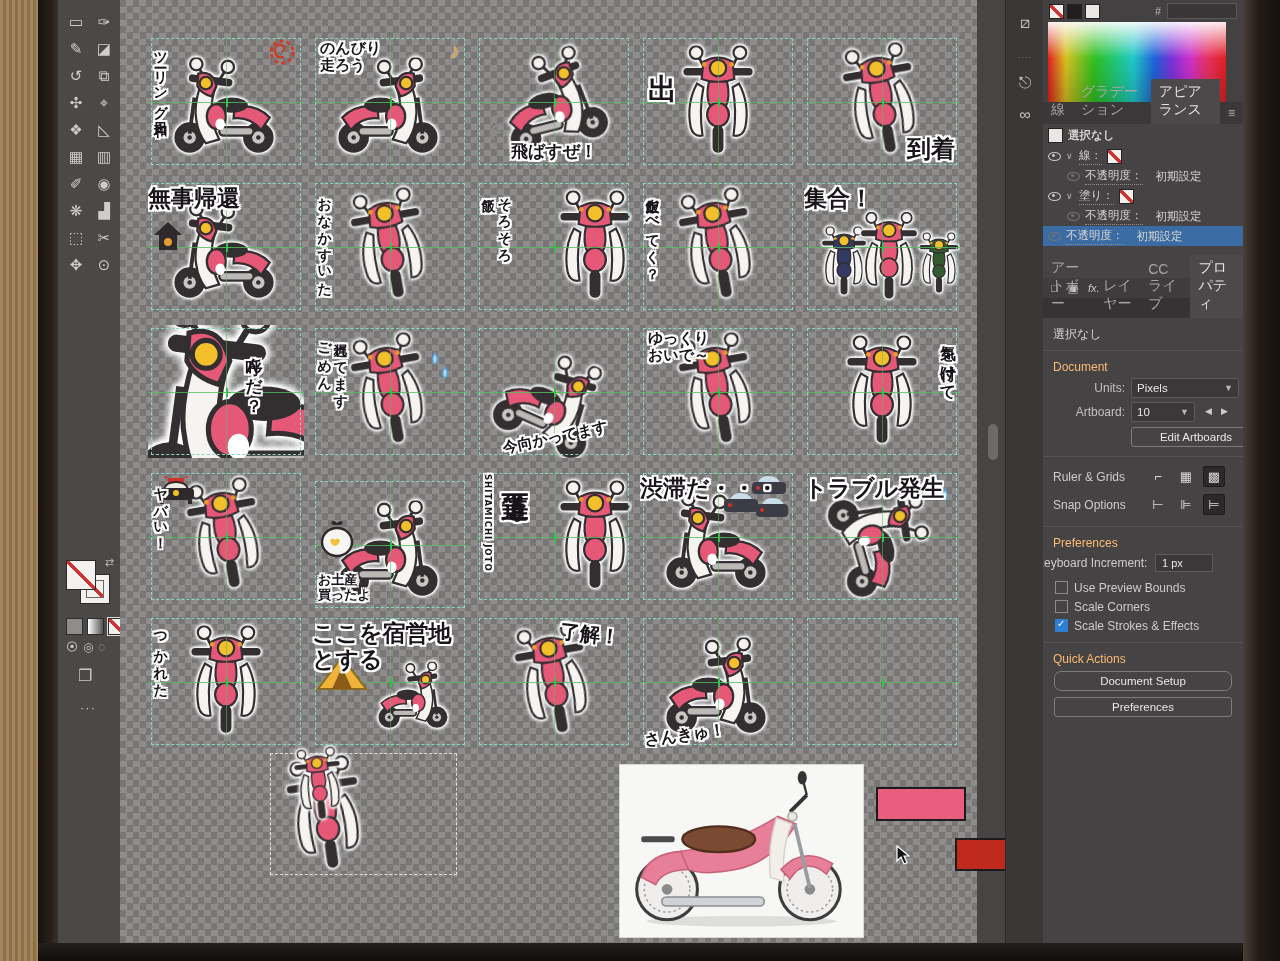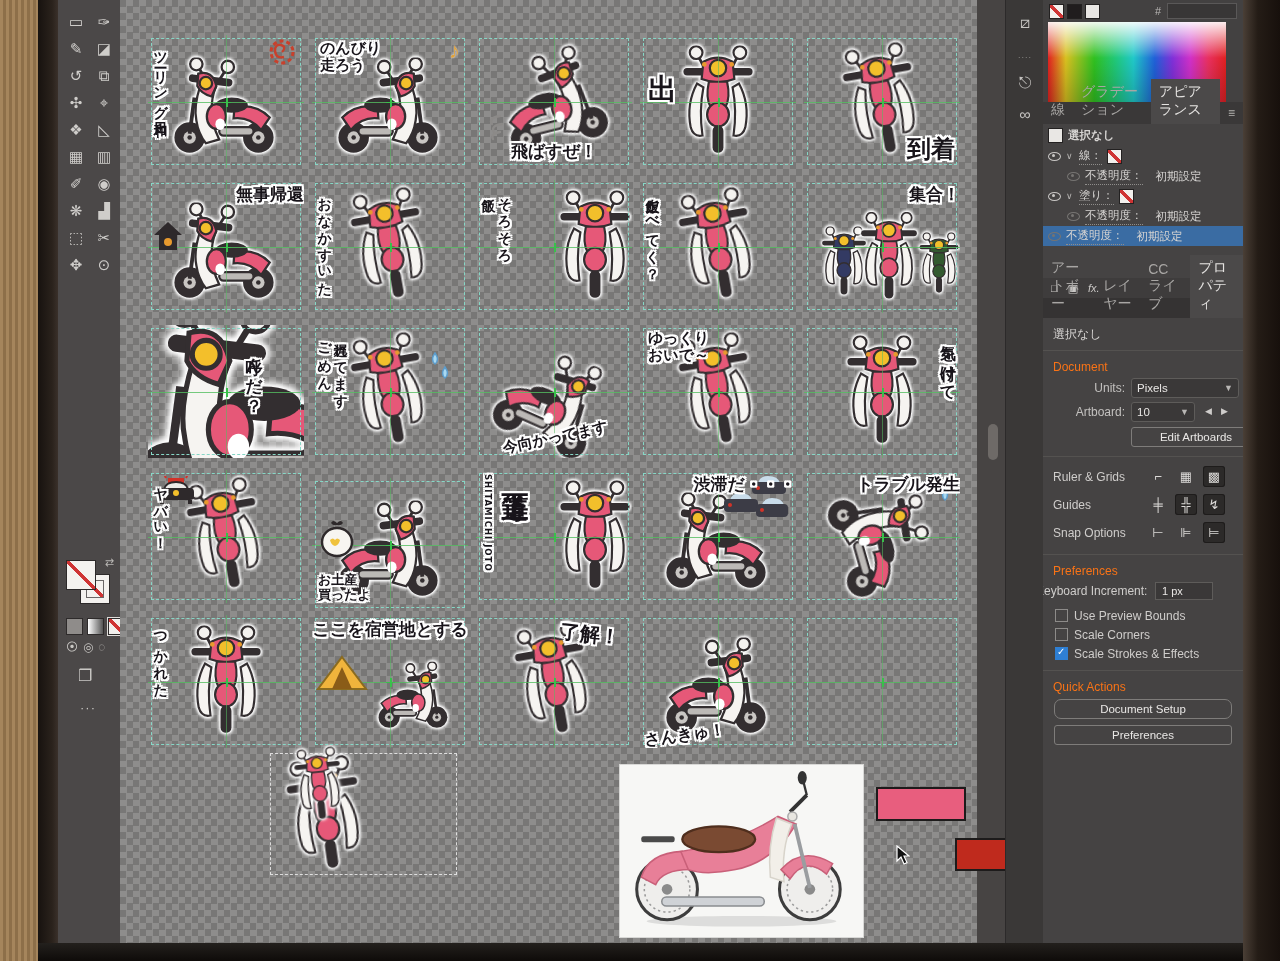--- a/index.html
+++ b/index.html
@@ -54,21 +54,21 @@
   .b-fallen{transform:rotate(74deg);left:16px;top:20px}
   .b-dive{transform:scaleX(-1) rotate(-24deg);top:26px}
   .b-small{width:86px;height:70px;left:58px;top:46px}
   .lbl{position:absolute;font-weight:700;color:#18141a;line-height:1.15;white-space:pre-line;z-index:5;
     font-family:"DejaVu Sans","Liberation Sans",sans-serif;
     text-shadow:-2px -2px 0 #fff,2px -2px 0 #fff,-2px 2px 0 #fff,2px 2px 0 #fff,-2px 0 0 #fff,2px 0 0 #fff,0 -2px 0 #fff,0 2px 0 #fff}
   .v{writing-mode:vertical-rl;text-orientation:upright;letter-spacing:1px}
   .p-left-v{left:5px;top:8px;font-size:14px}
   .p-right-v{right:3px;top:8px;font-size:16px}
   .p-midright-v{left:96px;top:20px;font-size:17px}
-  .p-top{left:0;top:5px;width:100%;text-align:right;font-size:17px}
+  .p-top{left:0;top:5px;width:100%;text-align:left;font-size:23px}
   .p-topleft{left:8px;top:5px;font-size:15px}
   .p-topright{right:12px;top:8px;font-size:20px;transform:rotate(6deg)}
   .p-bottom{left:0;bottom:6px;width:100%;text-align:center;font-size:17px}
   .p-bottomleft{left:6px;bottom:8px;font-size:13px}
   .p-bottomleftd{left:4px;bottom:4px;font-size:16px;transform:rotate(-8deg)}
   .p-bottomright{right:5px;bottom:4px;font-size:24px}
   .p-diag{left:26px;bottom:12px;font-size:15px;transform:rotate(-12deg)}
   .p-bigleft-v{left:24px;top:3px;font-size:27px;letter-spacing:0}
   .p-sub-v{left:6px;top:4px;font-size:8.5px;letter-spacing:1px;text-orientation:mixed}
   .p-split span{position:absolute;top:38px;font-size:29px}
@@ -107,21 +107,21 @@
   .aul{border-bottom:1px dotted #8f8d8b;padding-bottom:1px}
   .aswatch{width:13px;height:13px;border:1px solid #232121;background:#f2f0ed;
     background-image:linear-gradient(45deg,transparent 42%,#cf3434 42%,#cf3434 58%,transparent 58%)}
   .aval{margin-left:8px}
   .selwatch{width:13px;height:13px;background:#e9e7e4;border:1px solid #232121;flex:none}
   #abar{position:absolute;left:0;top:278px;width:200px;height:20px;background:#3e3c3c;display:flex;align-items:center;gap:10px;padding-left:8px;color:#c9c7c5;font-size:11px}
   #abar .sp{margin-left:auto;display:flex;gap:10px;padding-right:10px}
   #ptabs2{position:absolute;left:0;top:298px;width:200px;height:20px;background:#353333;display:flex;align-items:flex-end}
   
   #props{position:absolute;left:0;top:318px;width:200px;height:625px;background:#454343;color:#cfcdcb;font-size:12px}
-  .sec{padding:9px 10px 2px;color:#f97316}
+  .sec{padding:9px 10px 2px;color:#fdba74}
   .hr{height:1px;background:#545250;margin:7px 0 0}
   .prow{position:relative;height:24px}
   .plabel{position:absolute;right:118px;top:5px;color:#c3c1bf}
   .dd{position:absolute;left:88px;top:2px;height:18px;background:#3a3838;border:1px solid #5e5c5a;border-radius:3px;color:#e9e7e5;display:flex;align-items:center;padding:0 5px;font-size:11.5px}
   .dd .ch{margin-left:auto;color:#b9b7b5;font-size:9px;padding-left:8px}
   .navarrow{position:absolute;top:6px;color:#cfcdcb;font-size:9px}
   .btn{display:block;margin:3px auto 0;width:176px;height:18px;border:1px solid #7e7c7a;border-radius:3px;color:#e9e7e5;
        font-size:11.5px;text-align:center;line-height:18px;background:transparent}
   .irow{position:relative;height:28px}
   .irow .ilabel{position:absolute;left:10px;top:7px}
@@ -733,28 +733,20 @@
     <div class="hr"></div>
     <div class="irow" style="margin-top:6px">
       <span class="ilabel">Ruler &amp; Grids</span>
       <span class="icellgrp" id="icons-ruler">
           <span class="icell">⌐</span>
           <span class="icell">▦</span>
           <span class="icell on">▩</span>
         </span>
     </div>
     <div class="irow">
-      <span class="ilabel">Guides</span>
-      <span class="icellgrp" id="icons-guides">
-          <span class="icell">╪</span>
-          <span class="icell on">╬</span>
-          <span class="icell on">↯</span>
-        </span>
-    </div>
-    <div class="irow">
       <span class="ilabel">Snap Options</span>
       <span class="icellgrp" id="icons-snap">
           <span class="icell">⊢</span>
           <span class="icell">⊫</span>
           <span class="icell on">⊨</span>
         </span>
     </div>
     <div class="hr"></div>
     <div class="sec">Preferences</div>
     <div class="kirow">

